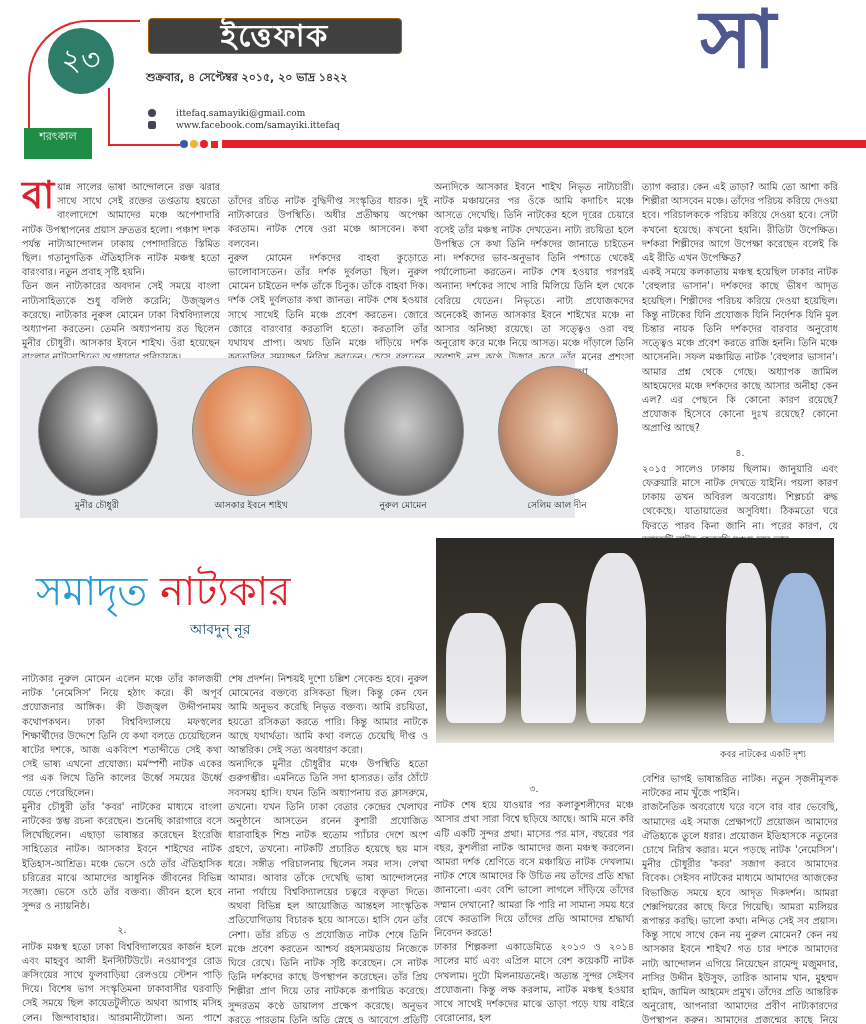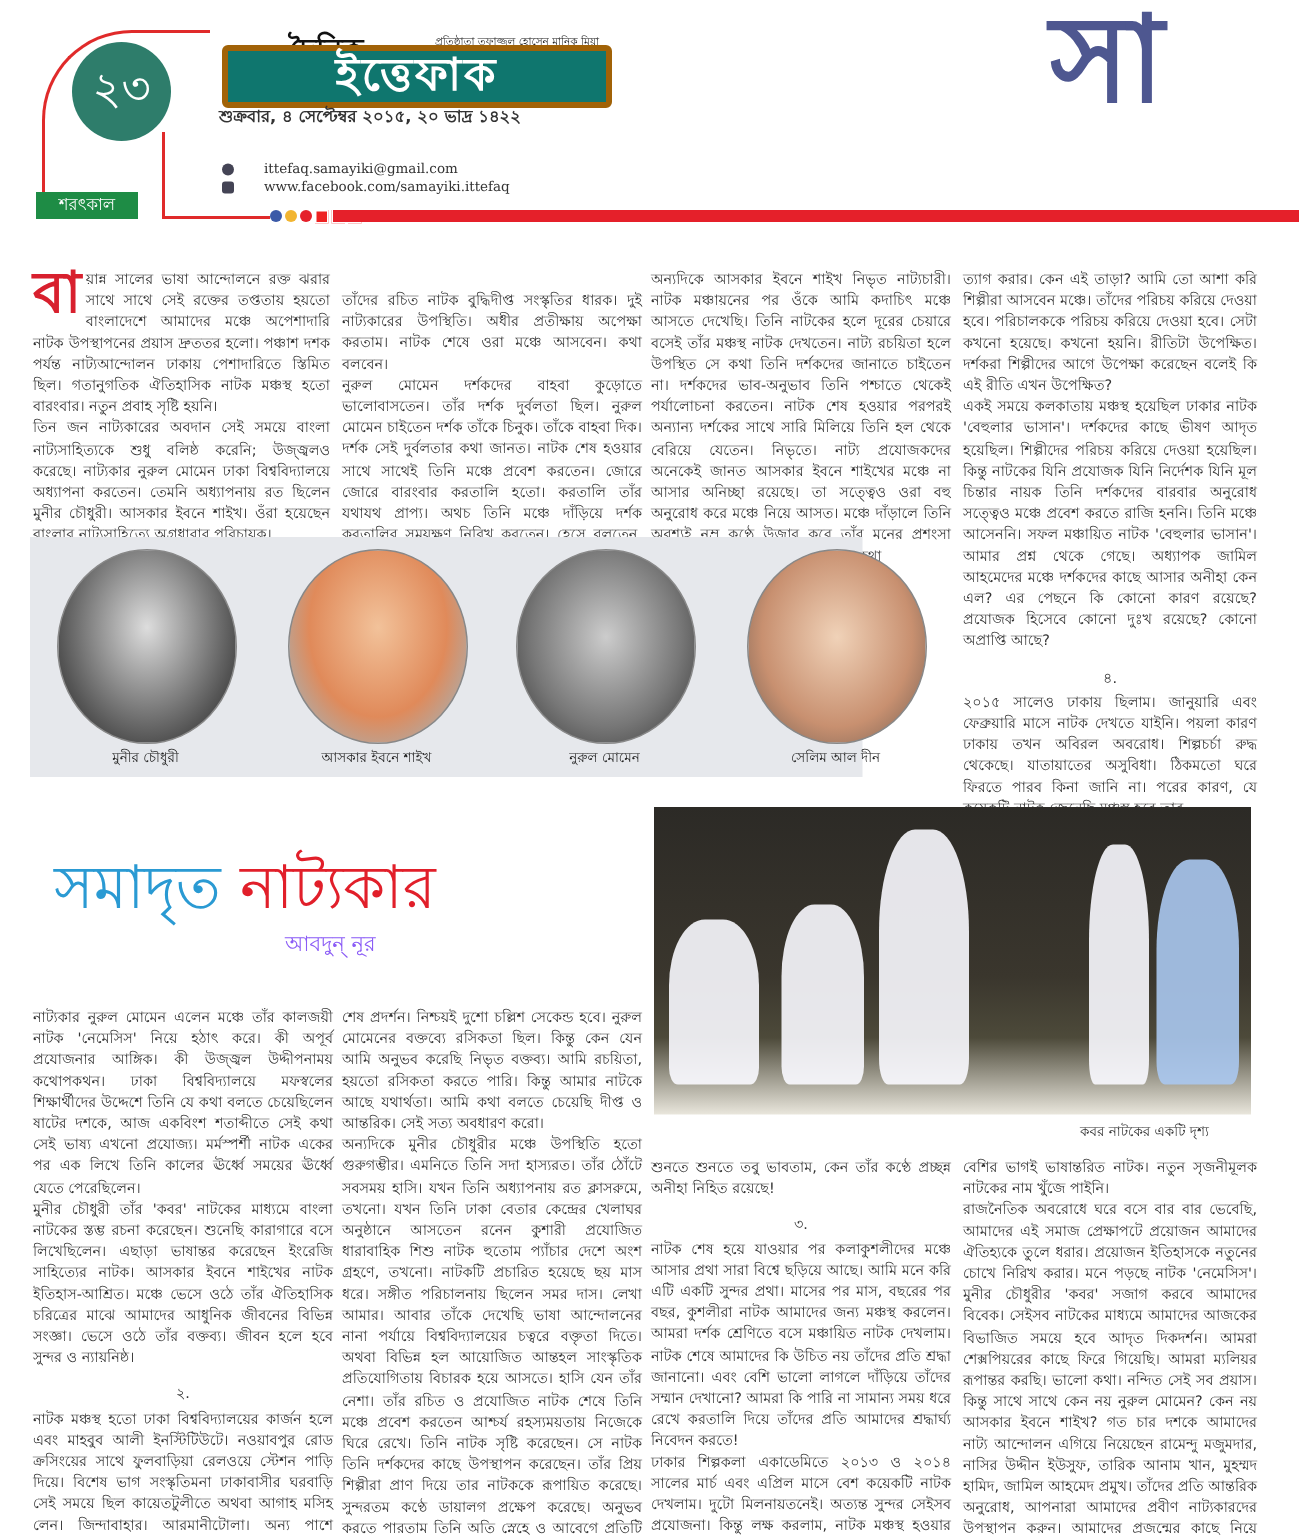--- a/index.html
+++ b/index.html
@@ -4,32 +4,32 @@
 <style>
   html, body { margin:0; padding:0; }
   body { width:866px; height:1024px; background:#fff; position:relative; overflow:hidden;
          font-family:"DejaVu Serif", serif; color:#222; }
   .abs { position:absolute; }
   
   #page-num-arc { left:28px; top:20px; width:110px; height:120px; border:2px solid #e02a2a;
     border-right:none; border-bottom:none; border-radius:60px 0 0 0; }
   #page-num { left:48px; top:28px; width:66px; height:66px; border-radius:50%; background:#2e7d6b;
     color:#fff; font-size:30px; text-align:center; line-height:64px; font-family:"DejaVu Sans", sans-serif; }
-  #section-tag { left:24px; top:128px; width:68px; height:18px; background:#1e8c45; color:#fff;
-    font-size:11px; text-align:center; line-height:18px; font-family:Liberation Sans, sans-serif; }
+  #section-tag { left:24px; top:128px; width:68px; height:31px; background:#1e8c45; color:#fff;
+    font-size:11px; text-align:center; line-height:18px; font-family:Liberation Mono, monospace; }
   #red-rule-vert { left:108px; top:88px; width:2px; height:58px; background:#e02a2a; }
   #red-rule-h1 { left:108px; top:144px; width:72px; height:2px; background:#e02a2a; }
   #dots { left:180px; top:139px; height:10px; display:flex; gap:2px; align-items:center; }
   .dot { width:8px; height:8px; border-radius:50%; }
   .sq { width:7px; height:7px; background:#e22; border:1px solid #fff; }
   #red-bar { left:222px; top:140px; width:644px; height:8px; background:#e5202a; }
   #masthead-small { left:192px; top:18px; font-size:20px; font-weight:bold; color:#111; font-family:"DejaVu Sans", sans-serif; }
   #masthead-tag { left:290px; top:22px; font-size:7px; color:#222; font-family:"DejaVu Sans", sans-serif; }
-  #masthead { left:148px; top:30px; width:252px; height:34px; border:4px solid #a16207; border-radius:4px;
-    font-size:30px; font-weight:bold; line-height:34px; text-align:center; color:#fff; background:#0f766e;
+  #masthead { left:148px; top:18px; width:252px; height:34px; border:1px solid #a16207; border-radius:4px;
+    font-size:30px; font-weight:bold; line-height:34px; text-align:center; color:#fff; background:#404040;
     font-family:"DejaVu Sans", sans-serif; letter-spacing:2px; }
   #date-line { left:146px; top:69px; font-size:11px; color:#333; font-family:"DejaVu Sans", sans-serif;font-weight:bold; }
   .contact { left:148px; font-size:9px; color:#333; font-family:"DejaVu Serif", serif; display:flex; align-items:center; gap:20px; }
   .contact-icon { width:8px; height:8px; border-radius:2px; background:#445; display:inline-block; }
   #mail-row { top:108px; } #fb-row { top:120px; }
   #section-logo { left:700px; top:0; font-size:80px; font-weight:bold; color:#4e5790; line-height:80px;
     font-family:"DejaVu Sans", sans-serif; }
   
   .col { position:absolute; font-size:9.6px; line-height:14.2px; text-align:justify; color:#333;
     font-family:"DejaVu Sans", sans-serif; }
@@ -38,21 +38,21 @@
   .secnum { text-align:center; margin:10px 0 2px 0 !important; }
   
   #photo-band { left:20px; top:358px; width:555px; height:160px; background:#e6e8ec; }
   .portrait { position:absolute; top:8px; width:118px; height:128px; border-radius:50%; border:1px solid #888;
     background:#999; }
   .caption { position:absolute; top:140px; width:140px; text-align:center; font-size:9px; color:#222;
     font-family:"DejaVu Sans", sans-serif; }
   
   #headline { left:36px; top:560px; font-size:40px; font-family:"DejaVu Sans", sans-serif; }
   #headline .h1 { color:#2a9ad3; } #headline .h2 { color:#e11f2a; }
-  #byline { left:190px; top:618px; font-size:14px; color:#8b5cf6; font-family:"DejaVu Sans", sans-serif;text-align:center; }
+  #byline { left:190px; top:618px; font-size:14px; color:#0c4a6e; font-family:"DejaVu Sans", sans-serif;text-align:center; }
   
   #stage-photo { left:436px; top:538px; width:398px; height:205px;
     background:linear-gradient(180deg,#2c2a26 0%,#3a362d 55%,#4d4a3a 75%,#e9e6dc 100%); overflow:hidden; }
   .ghost { position:absolute; bottom:20px; background:rgba(250,250,255,0.9); border-radius:40% 40% 10% 10%; }
   #stage-caption { left:720px; top:747px; font-size:9px; color:#333; font-family:"DejaVu Sans", sans-serif; }
 </style>
 </head>
 <body>
 
 <div class="abs" id="page-num-arc"></div>
@@ -132,21 +132,20 @@
   <p>নাট্যকার নুরুল মোমেন এলেন মঞ্চে তাঁর কালজয়ী নাটক 'নেমেসিস' নিয়ে হঠাৎ করে। কী অপূর্ব প্রযোজনার আঙ্গিক। কী উজ্জ্বল উদ্দীপনাময় কথোপকথন। ঢাকা বিশ্ববিদ্যালয়ে মফস্বলের শিক্ষার্থীদের উদ্দেশে তিনি যে কথা বলতে চেয়েছিলেন ষাটের দশকে, আজ একবিংশ শতাব্দীতে সেই কথা সেই ভাষ্য এখনো প্রযোজ্য। মর্মস্পর্শী নাটক একের পর এক লিখে তিনি কালের ঊর্ধ্বে সময়ের ঊর্ধ্বে যেতে পেরেছিলেন।</p>
   <p>মুনীর চৌধুরী তাঁর 'কবর' নাটকের মাধ্যমে বাংলা নাটকের স্তম্ভ রচনা করেছেন। শুনেছি কারাগারে বসে লিখেছিলেন। এছাড়া ভাষান্তর করেছেন ইংরেজি সাহিত্যের নাটক। আসকার ইবনে শাইখের নাটক ইতিহাস-আশ্রিত। মঞ্চে ভেসে ওঠে তাঁর ঐতিহাসিক চরিত্রের মাঝে আমাদের আধুনিক জীবনের বিভিন্ন সংজ্ঞা। ভেসে ওঠে তাঁর বক্তব্য। জীবন হলে হবে সুন্দর ও ন্যায়নিষ্ঠ।</p>
   <p class="secnum">২.</p>
   <p>নাটক মঞ্চস্থ হতো ঢাকা বিশ্ববিদ্যালয়ের কার্জন হলে এবং মাহবুব আলী ইনস্টিটিউটে। নওয়াবপুর রোড ক্রসিংয়ের সাথে ফুলবাড়িয়া রেলওয়ে স্টেশন পাড়ি দিয়ে। বিশেষ ভাগ সংস্কৃতিমনা ঢাকাবাসীর ঘরবাড়ি সেই সময়ে ছিল কায়েতটুলীতে অথবা আগাহ মসিহ লেন। জিন্দাবাহার। আরমানীটোলা। অন্য পাশে ওয়ারী। গেন্ডারিয়া। নারিন্দা। কিছু দূরেই সদর ঘাট। রাতে নাটক শেষ হলে অনায়াসে হেঁটে হেঁটে ঘরে ফেরা যেত। রিকশা অপ্রতুল ছিল। দুটো কারণে ছাত্রজীবনে সেই তিন জন নাট্যকারের বলিষ্ঠ নাটকগুলো আমরা বার বার দেখতে যেতাম। এক</p>
 </div>
 <div class="col" style="left:228px;top:672px;width:200px;">
   <p>শেষ প্রদর্শন। নিশ্চয়ই দুশো চল্লিশ সেকেন্ড হবে। নুরুল মোমেনের বক্তব্যে রসিকতা ছিল। কিন্তু কেন যেন আমি অনুভব করেছি নিভৃত বক্তব্য। আমি রচয়িতা, হয়তো রসিকতা করতে পারি। কিন্তু আমার নাটকে আছে যথার্থতা। আমি কথা বলতে চেয়েছি দীপ্ত ও আন্তরিক। সেই সত্য অবধারণ করো।</p>
   <p>অন্যদিকে মুনীর চৌধুরীর মঞ্চে উপস্থিতি হতো গুরুগম্ভীর। এমনিতে তিনি সদা হাস্যরত। তাঁর ঠোঁটে সবসময় হাসি। যখন তিনি অধ্যাপনায় রত ক্লাসরুমে, তখনো। যখন তিনি ঢাকা বেতার কেন্দ্রের খেলাঘর অনুষ্ঠানে আসতেন রনেন কুশারী প্রযোজিত ধারাবাহিক শিশু নাটক হুতোম প্যাঁচার দেশে অংশ গ্রহণে, তখনো। নাটকটি প্রচারিত হয়েছে ছয় মাস ধরে। সঙ্গীত পরিচালনায় ছিলেন সমর দাস। লেখা আমার। আবার তাঁকে দেখেছি ভাষা আন্দোলনের নানা পর্যায়ে বিশ্ববিদ্যালয়ের চত্বরে বক্তৃতা দিতে। অথবা বিভিন্ন হল আয়োজিত আন্তহল সাংস্কৃতিক প্রতিযোগিতায় বিচারক হয়ে আসতে। হাসি যেন তাঁর নেশা। তাঁর রচিত ও প্রযোজিত নাটক শেষে তিনি মঞ্চে প্রবেশ করতেন আশ্চর্য রহস্যময়তায় নিজেকে ঘিরে রেখে। তিনি নাটক সৃষ্টি করেছেন। সে নাটক তিনি দর্শকদের কাছে উপস্থাপন করেছেন। তাঁর প্রিয় শিল্পীরা প্রাণ দিয়ে তার নাটককে রূপায়িত করেছে। সুন্দরতম কণ্ঠে ডায়ালগ প্রক্ষেপ করেছে। অনুভব করতে পারতাম তিনি অতি স্নেহে ও আবেগে প্রতিটি শিল্পীকে প্রতিটি মঞ্চকর্মীকে তাঁর শুভ্র মনের শুভেচ্ছা জানিয়েছেন। কিন্তু মঞ্চে দেয়া তাঁর বক্তব্যে আমি কখনো বুঝতে পারিনি সেই মঞ্চায়িত নাটকে তিনি কি মুগ্ধ হয়েছেন!</p>
 </div>
 <div class="col" style="left:434px;top:772px;width:200px;">
-  <p>শুনতে শুনতে তবু ভাবতাম, কেন তাঁর কণ্ঠে প্রচ্ছন্ন অনীহা নিহিত রয়েছে!</p>
   <p class="secnum">৩.</p>
   <p>নাটক শেষ হয়ে যাওয়ার পর কলাকুশলীদের মঞ্চে আসার প্রথা সারা বিশ্বে ছড়িয়ে আছে। আমি মনে করি এটি একটি সুন্দর প্রথা। মাসের পর মাস, বছরের পর বছর, কুশলীরা নাটক আমাদের জন্য মঞ্চস্থ করলেন। আমরা দর্শক শ্রেণিতে বসে মঞ্চায়িত নাটক দেখলাম। নাটক শেষে আমাদের কি উচিত নয় তাঁদের প্রতি শ্রদ্ধা জানানো। এবং বেশি ভালো লাগলে দাঁড়িয়ে তাঁদের সম্মান দেখানো? আমরা কি পারি না সামান্য সময় ধরে রেখে করতালি দিয়ে তাঁদের প্রতি আমাদের শ্রদ্ধার্ঘ্য নিবেদন করতে!</p>
   <p>ঢাকার শিল্পকলা একাডেমিতে ২০১৩ ও ২০১৪ সালের মার্চ এবং এপ্রিল মাসে বেশ কয়েকটি নাটক দেখলাম। দুটো মিলনায়তনেই। অত্যন্ত সুন্দর সেইসব প্রযোজনা। কিন্তু লক্ষ করলাম, নাটক মঞ্চস্থ হওয়ার সাথে সাথেই দর্শকদের মাঝে তাড়া পড়ে যায় বাইরে বেরোনোর, হল</p>
 </div>
 <div class="col" style="left:642px;top:772px;width:196px;">
   <p>বেশির ভাগই ভাষান্তরিত নাটক। নতুন সৃজনীমূলক নাটকের নাম খুঁজে পাইনি।</p>
   <p>রাজনৈতিক অবরোধে ঘরে বসে বার বার ভেবেছি, আমাদের এই সমাজ প্রেক্ষাপটে প্রয়োজন আমাদের ঐতিহ্যকে তুলে ধরার। প্রয়োজন ইতিহাসকে নতুনের চোখে নিরিখ করার। মনে পড়ছে নাটক 'নেমেসিস'। মুনীর চৌধুরীর 'কবর' সজাগ করবে আমাদের বিবেক। সেইসব নাটকের মাধ্যমে আমাদের আজকের বিভাজিত সময়ে হবে আদৃত দিকদর্শন। আমরা শেক্সপিয়রের কাছে ফিরে গিয়েছি। আমরা ম্যলিয়র রূপান্তর করছি। ভালো কথা। নন্দিত সেই সব প্রয়াস। কিন্তু সাথে সাথে কেন নয় নুরুল মোমেন? কেন নয় আসকার ইবনে শাইখ? গত চার দশকে আমাদের নাট্য আন্দোলন এগিয়ে নিয়েছেন রামেন্দু মজুমদার, নাসির উদ্দীন ইউসুফ, তারিক আনাম খান, মুহম্মদ হামিদ, জামিল আহমেদ প্রমুখ। তাঁদের প্রতি আন্তরিক অনুরোধ, আপনারা আমাদের প্রবীণ নাট্যকারদের উপস্থাপন করুন। আমাদের প্রজন্মের কাছে নিয়ে আসুন। ওরা ফিরে দেখুক!</p>
 </div>
 
 </body></html>

